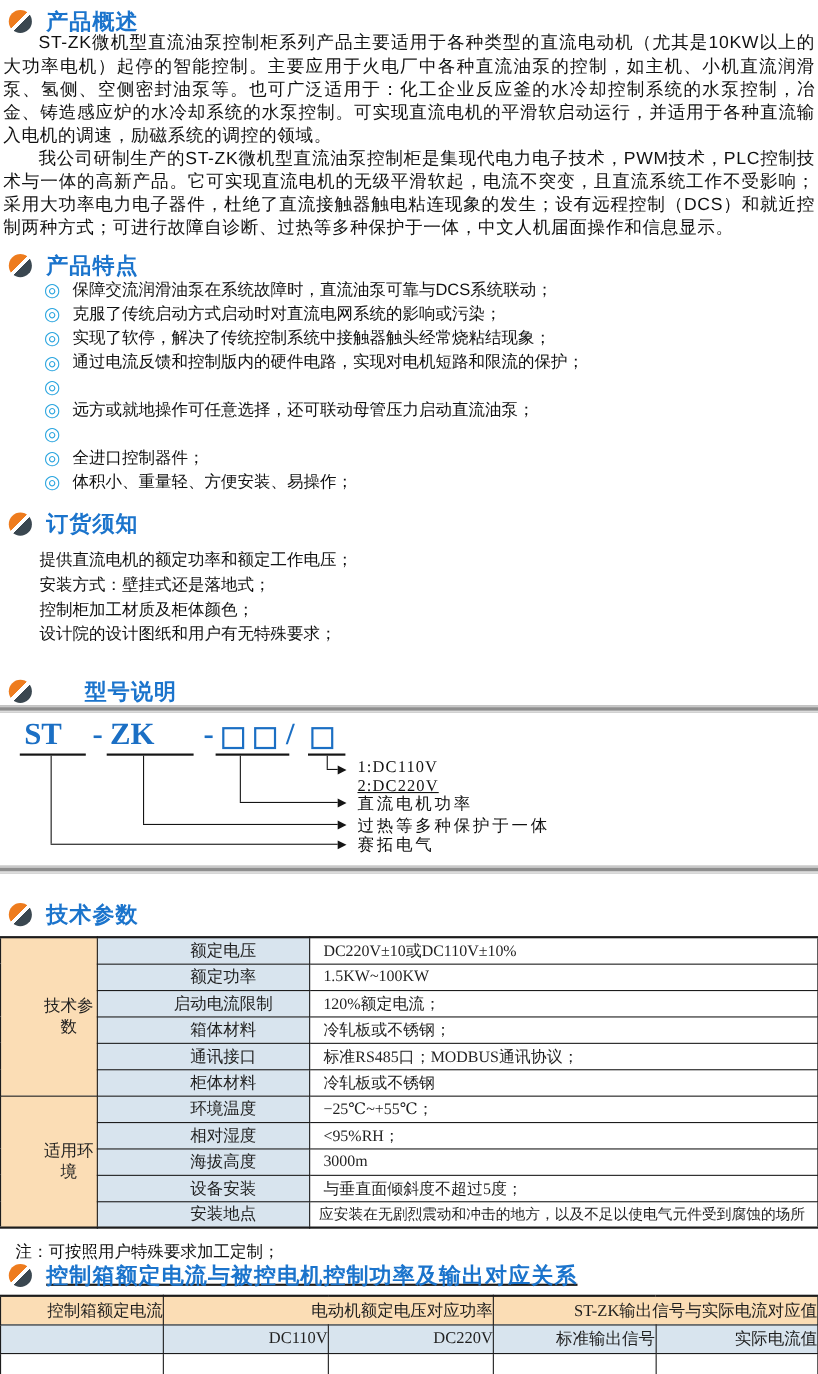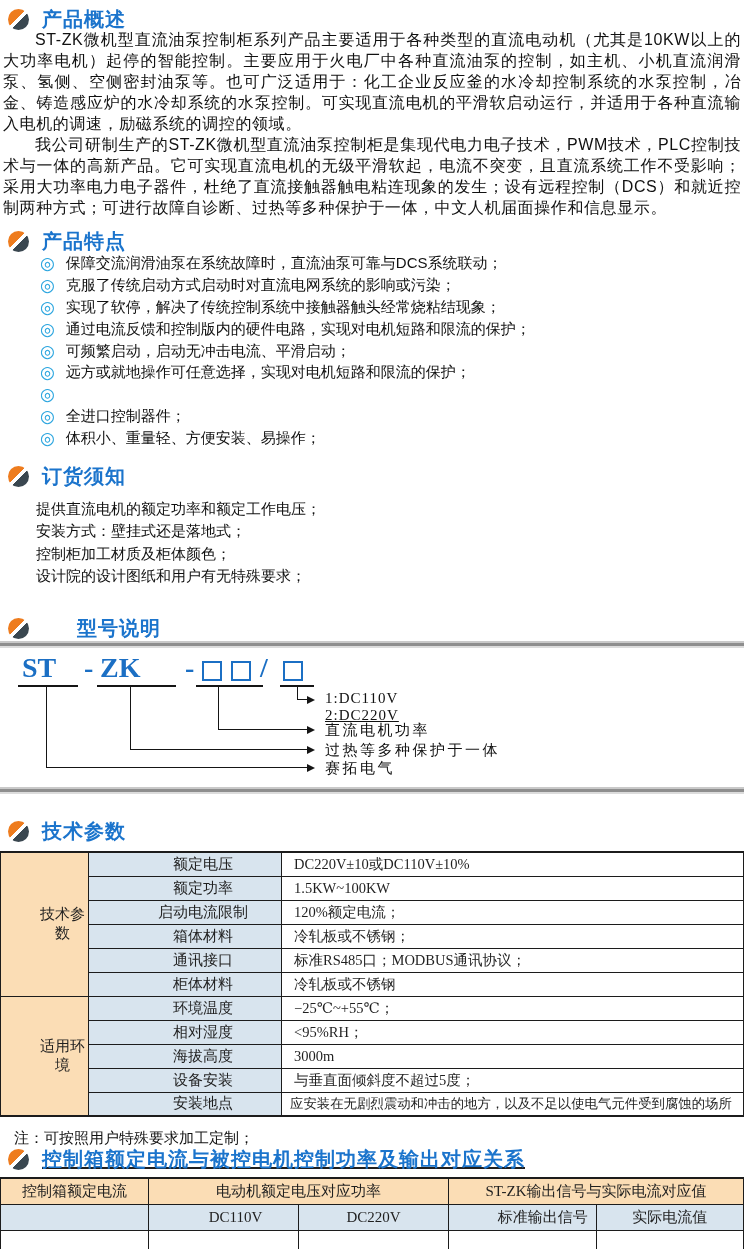--- a/index.html
+++ b/index.html
@@ -52,21 +52,21 @@
   .tech-table { border-top:2px solid #1c1c1c; border-bottom:2px solid #1c1c1c; }
   td.grp { background:#fbddb5; text-align:center; width:88px; }
   td.prm { background:#d8e4ee; text-align:center; width:193px; }
   td.val { background:#fff; text-align:left; padding-left:12px; white-space:nowrap; overflow:hidden;
            font-family:"Liberation Serif","DejaVu Serif",serif; font-size:14.5px; }
   td.val.tight { font-size:13.4px; padding-left:8px;margin-top:20px; }
   .note { position:absolute; left:14px; top:1129px; font-size:15px; color:#111; }
   
   .map-table { position:absolute; left:0; top:1177px; width:744px; border-collapse:collapse; table-layout:fixed;
                border-top:2px solid #1c1c1c; }
-  .map-table td { border:1px solid #1c1c1c; height:26px; text-align:center; font-size:15px;
+  .map-table td { border:1px solid #1c1c1c; height:26px; text-align:right; font-size:15px;
                   font-family:"Liberation Serif","DejaVu Serif",serif; }
   .map-table td.hd { background:#fbddb5; }
   .map-table td.sub { background:#d8e4ee; }
   .map-table td.body-cell { background:#fff; height:34px; }
 </style>
 </head>
 <body>
 
 <div class="page">
 
@@ -95,25 +95,24 @@
     <li>
         <span class="ring">◎</span>
         <span>实现了软停，解决了传统控制系统中接触器触头经常烧粘结现象；</span>
       </li>
     <li>
         <span class="ring">◎</span>
         <span>通过电流反馈和控制版内的硬件电路，实现对电机短路和限流的保护；</span>
       </li>
     <li>
         <span class="ring">◎</span>
-        <span>可频繁启动，启动无冲击电流、平滑启动；</span>
-      </li>
-    <li>
-        <span class="ring">◎</span>
-        <span>远方或就地操作可任意选择，实现对电机短路和限流的保护；</span>
+      </li>
+    <li>
+        <span class="ring">◎</span>
+        <span>远方或就地操作可任意选择，还可联动母管压力启动直流油泵；</span>
       </li>
     <li>
         <span class="ring">◎</span>
       </li>
     <li>
         <span class="ring">◎</span>
         <span>全进口控制器件；</span>
       </li>
     <li>
         <span class="ring">◎</span>

